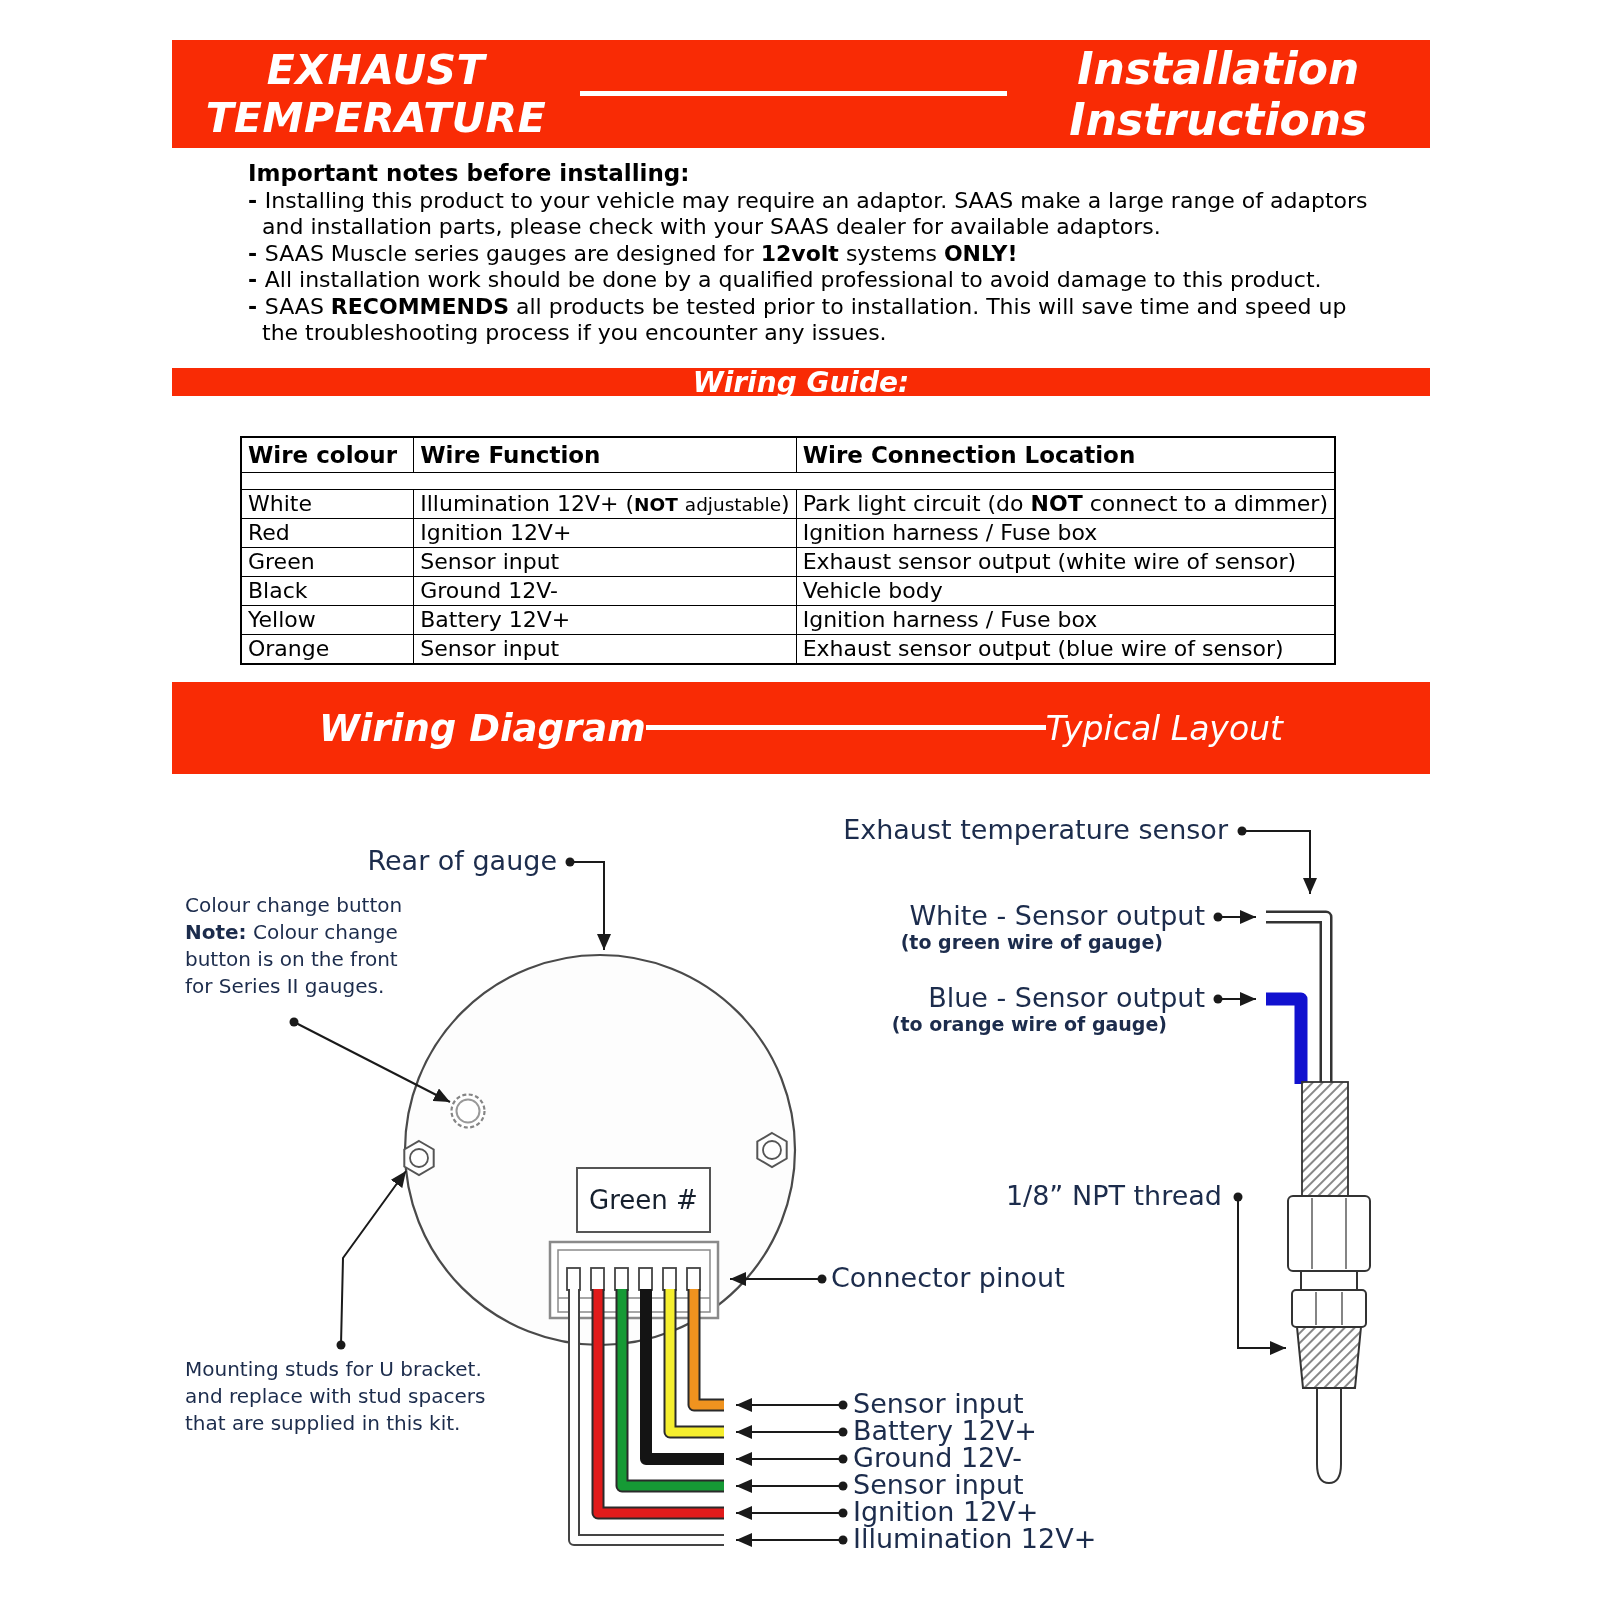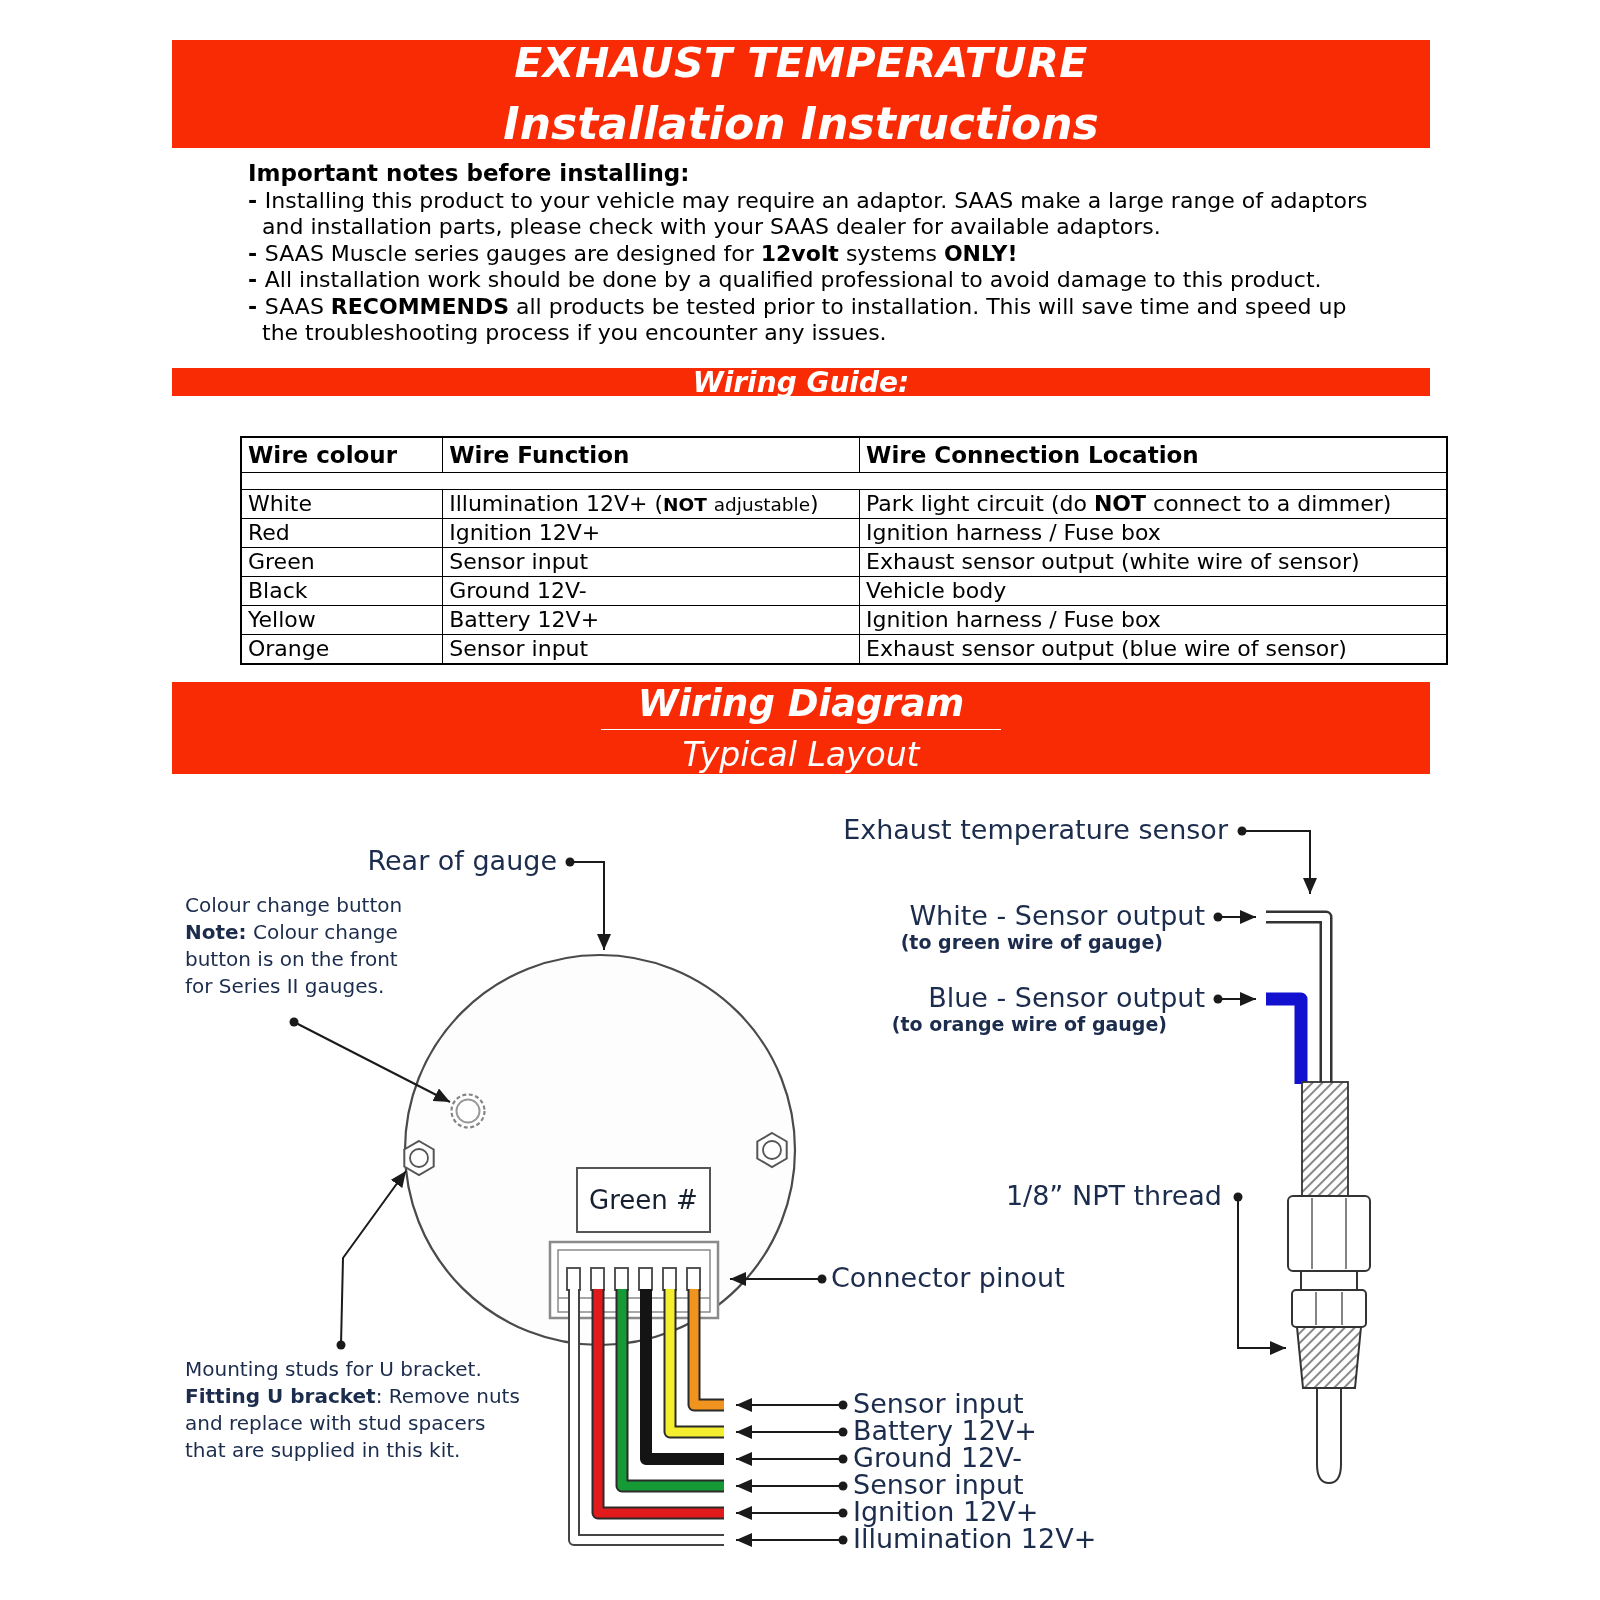--- a/index.html
+++ b/index.html
@@ -1,31 +1,31 @@
 <!DOCTYPE html>
 <html style="--accent: #f92b05; --navy: #1c2c4c;"><head>
 <meta charset="utf-8">
 <style>
   :root { --accent:#f92b05; --navy:#1c2c4c; --ink:#000; }
   * { box-sizing:border-box; margin:0; padding:0; }
   body { width:1600px; height:1600px; background:#fff; position:relative;
          font-family:"DejaVu Sans", sans-serif; color:var(--ink); overflow:hidden; }
   .banner { position:absolute; left:172px; width:1258px; background:var(--accent);
-            color:#fff; display:flex; flex-direction:column; align-items:center;
+            color:#fff; display:flex; flex-direction:row; align-items:center;
             justify-content:center; text-align:center; }
   .banner .bar { background:#fff; height:5px; }
   .b1-title { font-size:41px; font-weight:bold; font-style:italic; letter-spacing:.5px; }
   .b1-sub   { font-size:44px; font-style:italic;font-weight:bold; }
   .b2-title { font-size:28px; font-weight:bold; font-style:italic; }
   .b3-title { font-size:37px; font-weight:bold; font-style:italic; }
   .b3-sub   { font-size:33px; font-style:italic; }
   .notes { position:absolute; left:248px; top:160px; width:1120px; font-size:22px; line-height:26.5px; }
   .notes-heading { font-weight:bold; font-size:23px; margin-bottom:1px; }
   .bullet { padding-left:14px; text-indent:-14px; }
-  table.wiring { position:absolute; left:240px; top:436px; width:1208px;
+  table.wiring { position:absolute; left:240px; top:436px; width:1096px;
                  border-collapse:collapse; font-size:22px; }
   table.wiring td, table.wiring th { border:1px solid #000; padding:1px 6px 2px 6px;
                  text-align:left; vertical-align:middle; white-space:nowrap; }
   table.wiring { border:2px solid #000; }
   table.wiring th { font-size:23px; padding:4px 6px; }
   tr.spacer td { height:17px; }
   .diagram { position:absolute; left:0; top:800px; width:1600px; height:800px; }
   .diagram svg { position:absolute; left:0; top:0; }
   .dlabel { position:absolute; color:var(--navy); font-size:27px; white-space:nowrap; }
   .dlabel.small { font-size:19px; font-weight:bold; }
@@ -225,21 +225,20 @@
 
   <div class="dlabel r" style="right:1043px; top:45px;">Rear of gauge</div>
   <div class="dblock" style="left:185px; top:92px;">
       <div><span>Colour change button</span></div>
       <div><span style="font-weight: bold; text-align: right;">Note:</span><span> Colour change</span></div>
       <div><span>button is on the front</span></div>
       <div><span>for Series II gauges.</span></div>
     </div>
   <div class="dblock" style="left:185px; top:556px;">
       <div><span>Mounting studs for U bracket.</span></div>
-      <div><span style="font-weight: bold;">Fitting U bracket</span><span>: Remove nuts</span></div>
       <div><span>and replace with stud spacers</span></div>
       <div><span>that are supplied in this kit.</span></div>
     </div>
   <div class="batch-box">Green #</div>
   <div class="dlabel" style="left:831px; top:462px;">Connector pinout</div>
 
   <div class="dlabel" style="left:853px; top:588px;">Sensor input</div>
   <div class="dlabel" style="left:853px; top:615px;">Battery 12V+</div>
   <div class="dlabel" style="left:853px; top:642px;">Ground 12V-</div>
   <div class="dlabel" style="left:853px; top:669px;">Sensor input</div>

